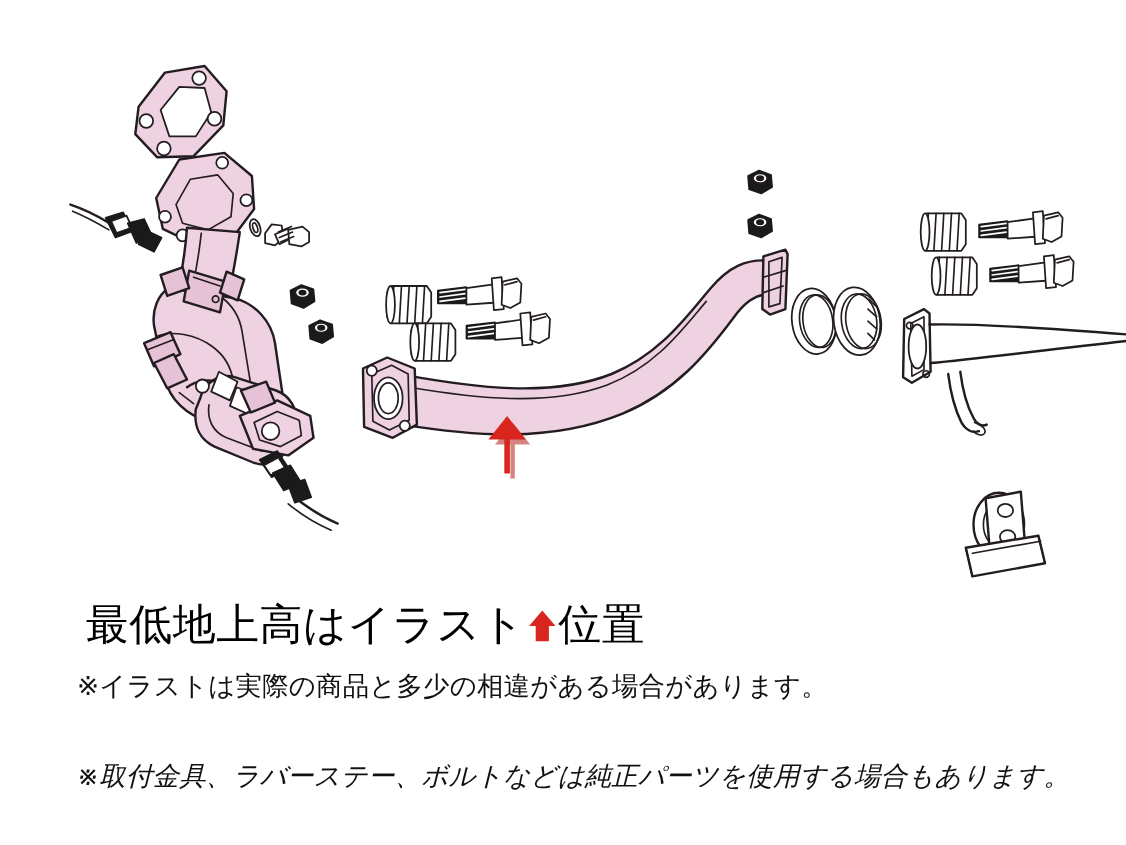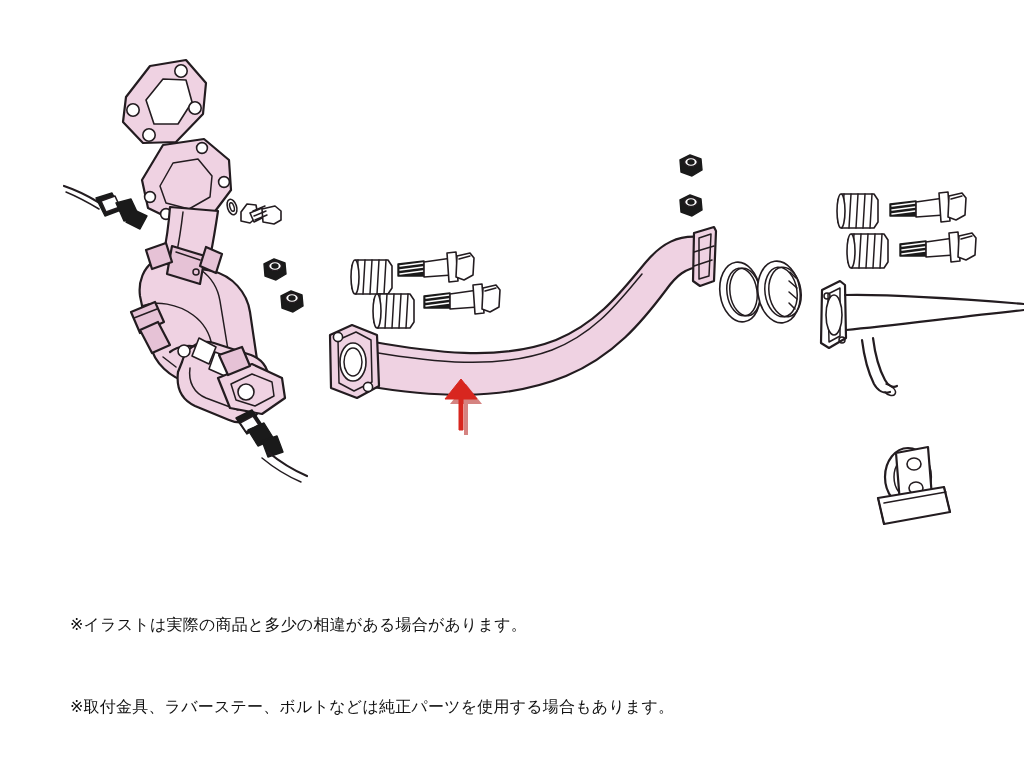--- a/index.html
+++ b/index.html
@@ -48,30 +48,30 @@
     font-weight: 400;
   }
   .headline .hl-arrow {
     display: inline-block;
     vertical-align: -4px;
     margin: 0 1px;
   }
   .note {
     position: absolute;
     left: 70px;
-    font-size: 16px;
+    font-size: 24px;
     line-height: 28px;
     letter-spacing: 0.2px;
     white-space: nowrap;
     color: #111111;
     font-weight: 400;
   }
   .note-1 { top: 76px; }
   .note-2 { top: 117px; }
-  .note-3 { top: 158px; }
+  .note-3 { top: 158px; font-style: italic; }
 </style>
 </head>
 <body>
 
 <div id="stage">
 
   <svg id="diagram" viewBox="0 0 1024 540">
     <defs>
       <style>
         .pk   { fill:#efd2e2; stroke:#231c20; stroke-width:2.2; stroke-linejoin:round; stroke-linecap:round; }
@@ -306,19 +306,24 @@
       <ellipse class="wh1" cx="914" cy="464" rx="7" ry="6"></ellipse>
       <ellipse class="wh1" cx="916" cy="488" rx="7" ry="6"></ellipse>
       <path class="wh" d="M878 498 L944 487 L950 512 L884 524 Z"></path>
       <path class="ln1" d="M884 524 L878 498 M944 487 L950 512"></path>
       <path class="ln1" d="M884 503 L946 492"></path>
     </g>
   </svg>
 
   <div class="caption-block">
 
+    <div class="headline">
+      <span>最低地上高はイラスト</span><span class="hl-arrow"><svg width="28" height="32" viewBox="0 0 28 32" aria-hidden="true">
+            <path d="M14 2 L26 16 L20 16 L20 30 L8 30 L8 16 L2 16 Z" fill="#d8261f"></path>
+          </svg></span><span>位置</span>
+    </div>
 
     <div class="note note-1">※イラストは実際の商品と多少の相違がある場合があります。</div>
     <div class="note note-3">※取付金具、ラバーステー、ボルトなどは純正パーツを使用する場合もあります。</div>
 
   </div>
 
 </div>
 
 </body></html>

